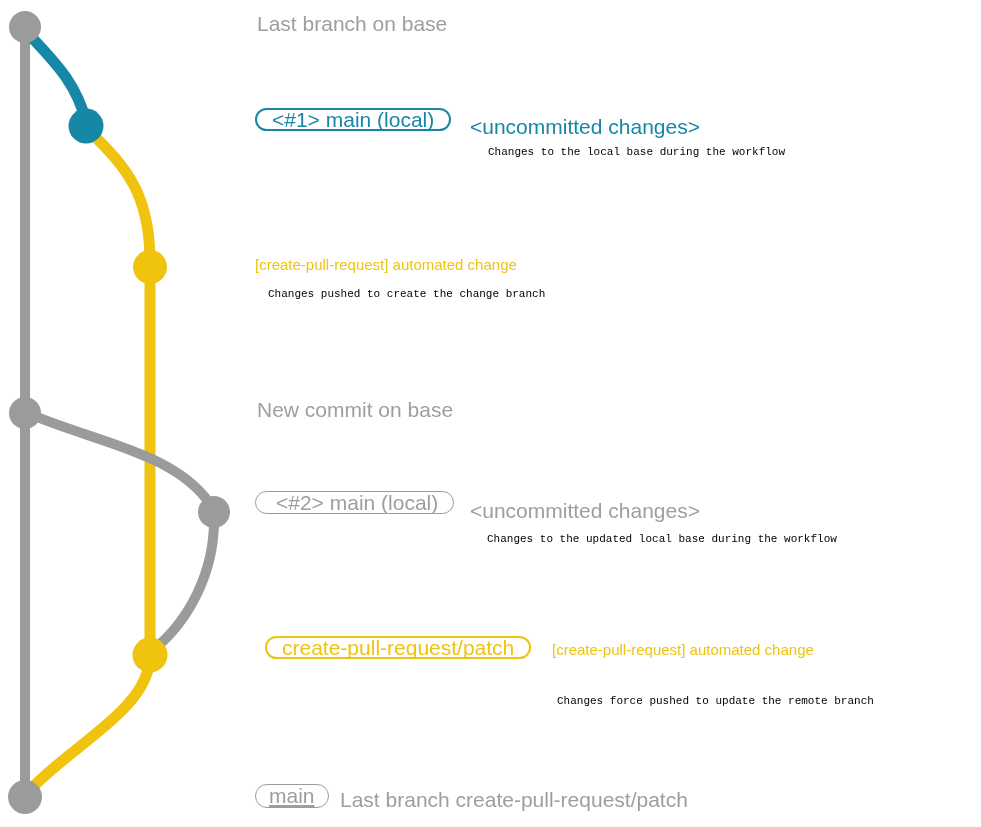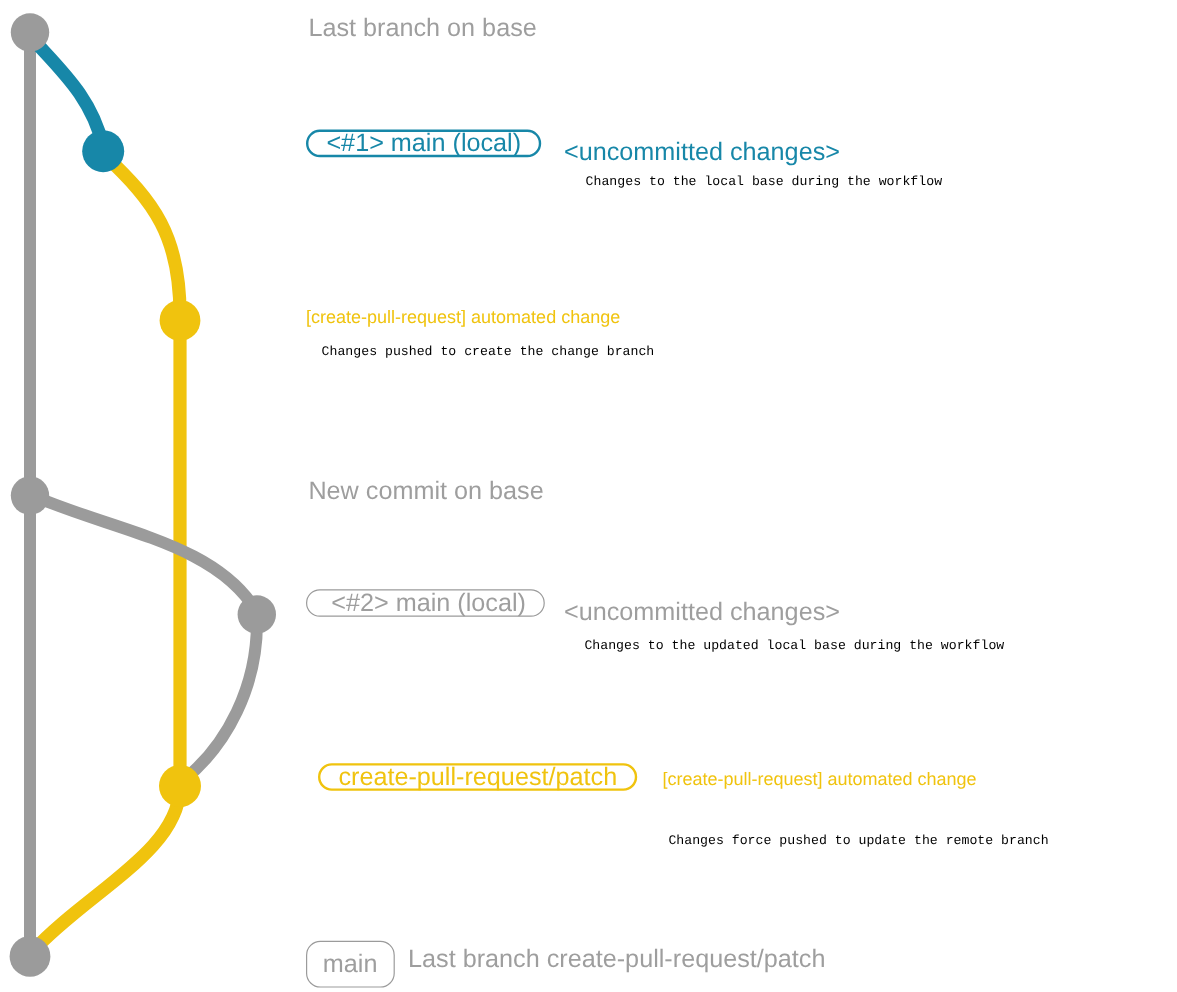--- a/index.html
+++ b/index.html
@@ -28,21 +28,21 @@
   .abs{position:absolute;white-space:nowrap;}
   .title{font-size:21px;color:var(--text-gray);}
   .badge{
     display:flex;align-items:center;justify-content:center;
     height:23px;padding:0 15px;border-radius:14px;
     font-size:21px;background:#fff;
   }
   .badge-blue{border:2px solid var(--local-blue);color:var(--local-blue);}
   .badge-gray{border:1.5px solid var(--base-gray);color:var(--text-gray);padding-left:20px;}
   .badge-yellow{border:2px solid var(--remote-yellow);color:var(--remote-yellow);}
-  .badge-small{height:39px;padding:0 13px;border-radius:12px;}
+  .badge-small{height:24px;padding:0 13px;border-radius:12px;text-decoration:underline;}
   .tag-blue{font-size:21px;color:var(--local-blue);}
   .tag-gray{font-size:21px;color:var(--text-gray);}
   .tag-yellow{font-size:15px;color:var(--remote-yellow);}
   .desc{
     font-family:Liberation Mono, monospace;
     font-size:11px;color:var(--description-black);
   }
 </style>
 </head>
 <body>

